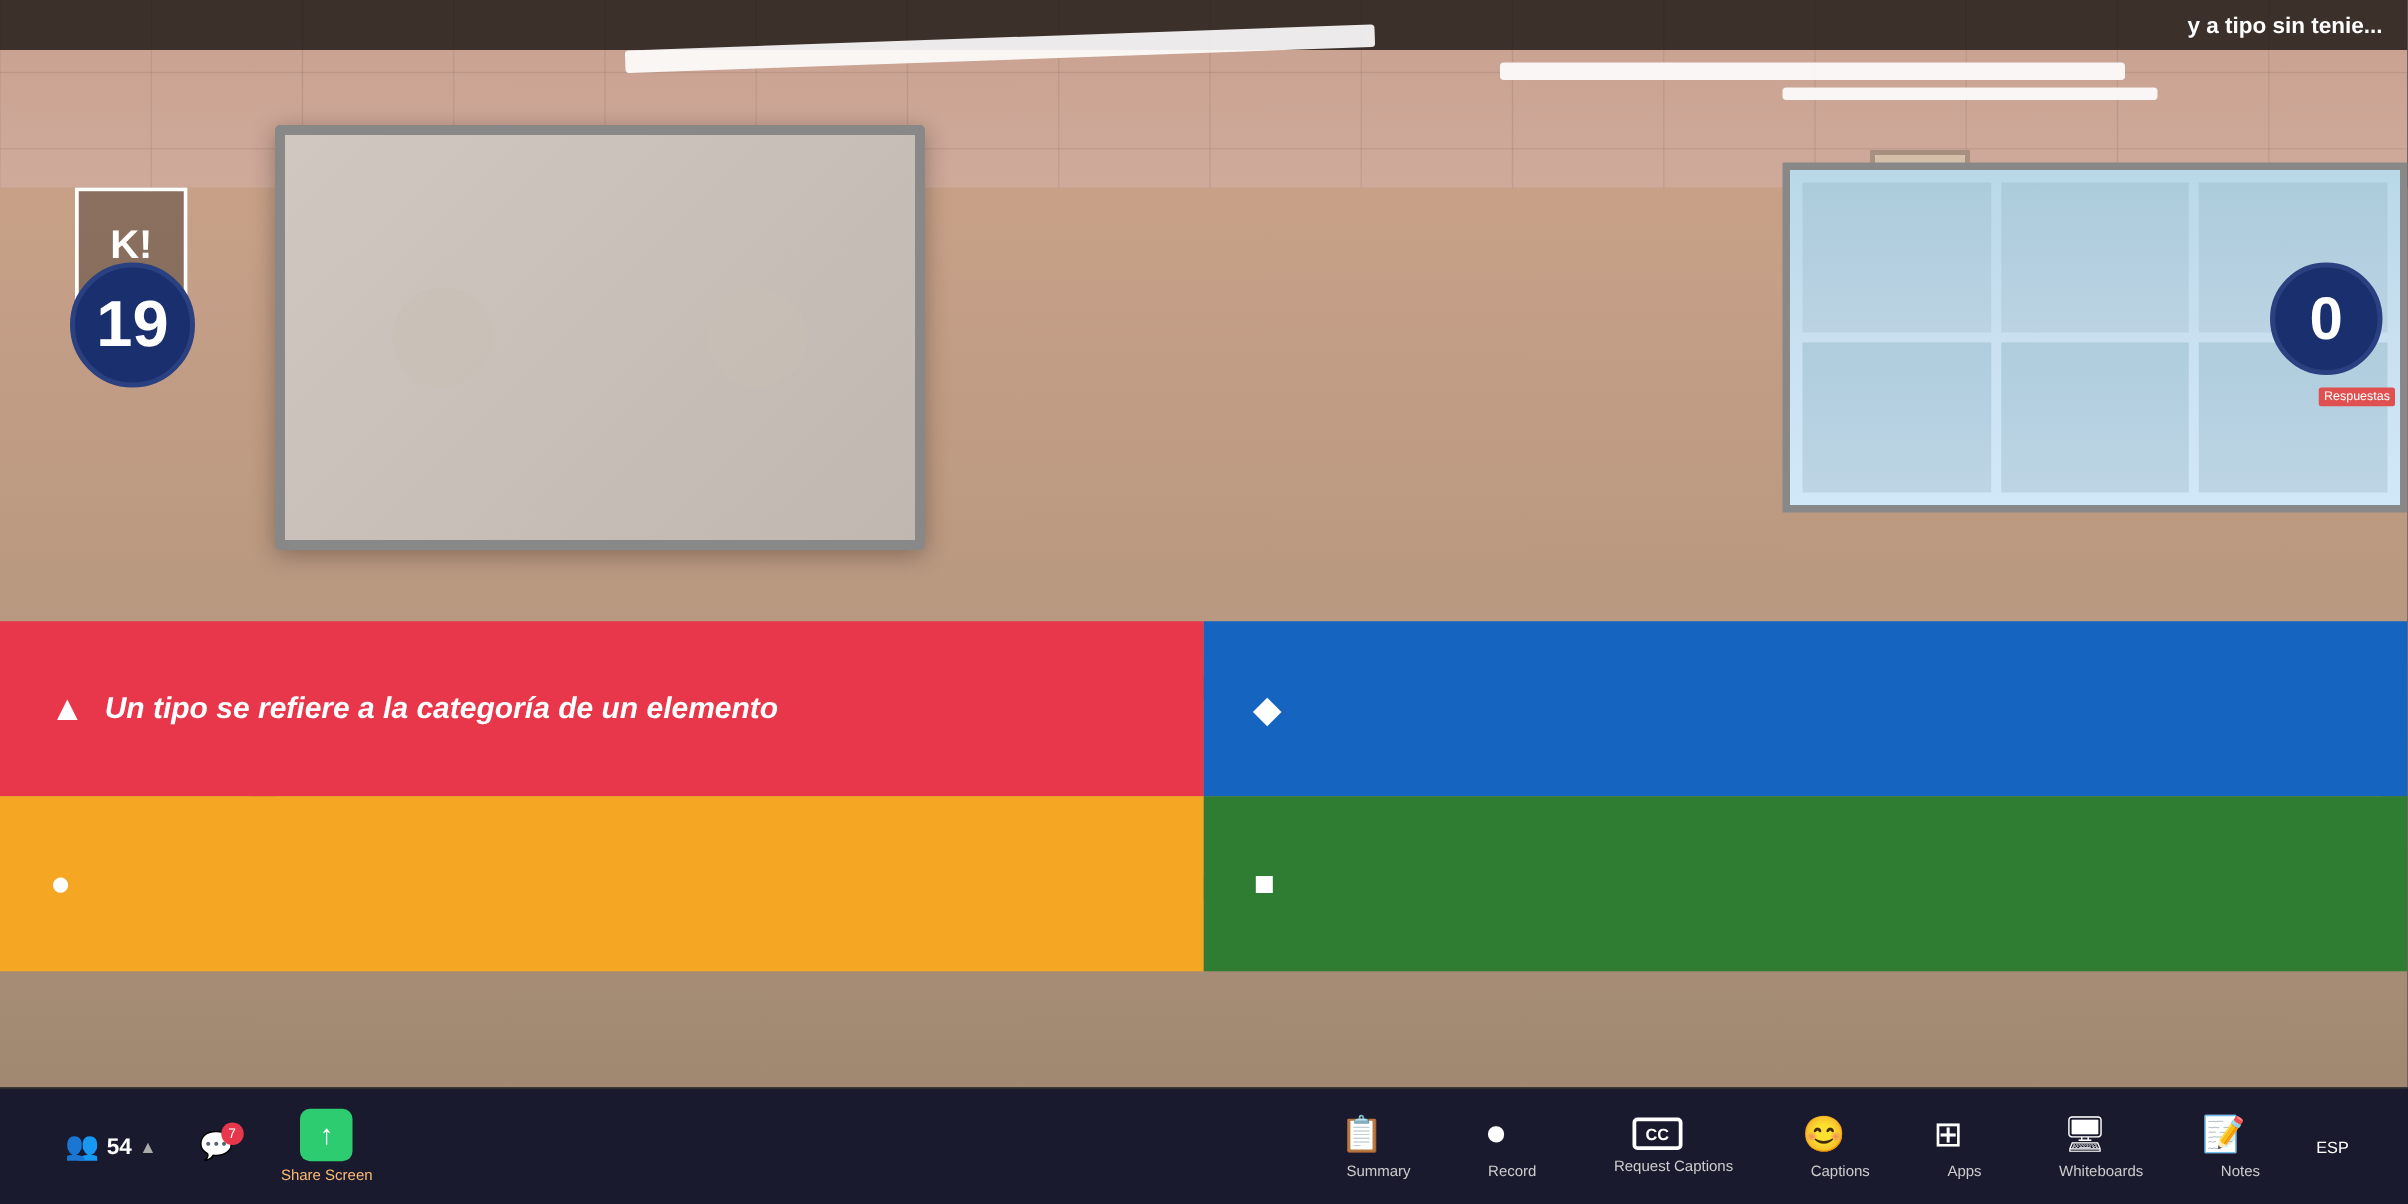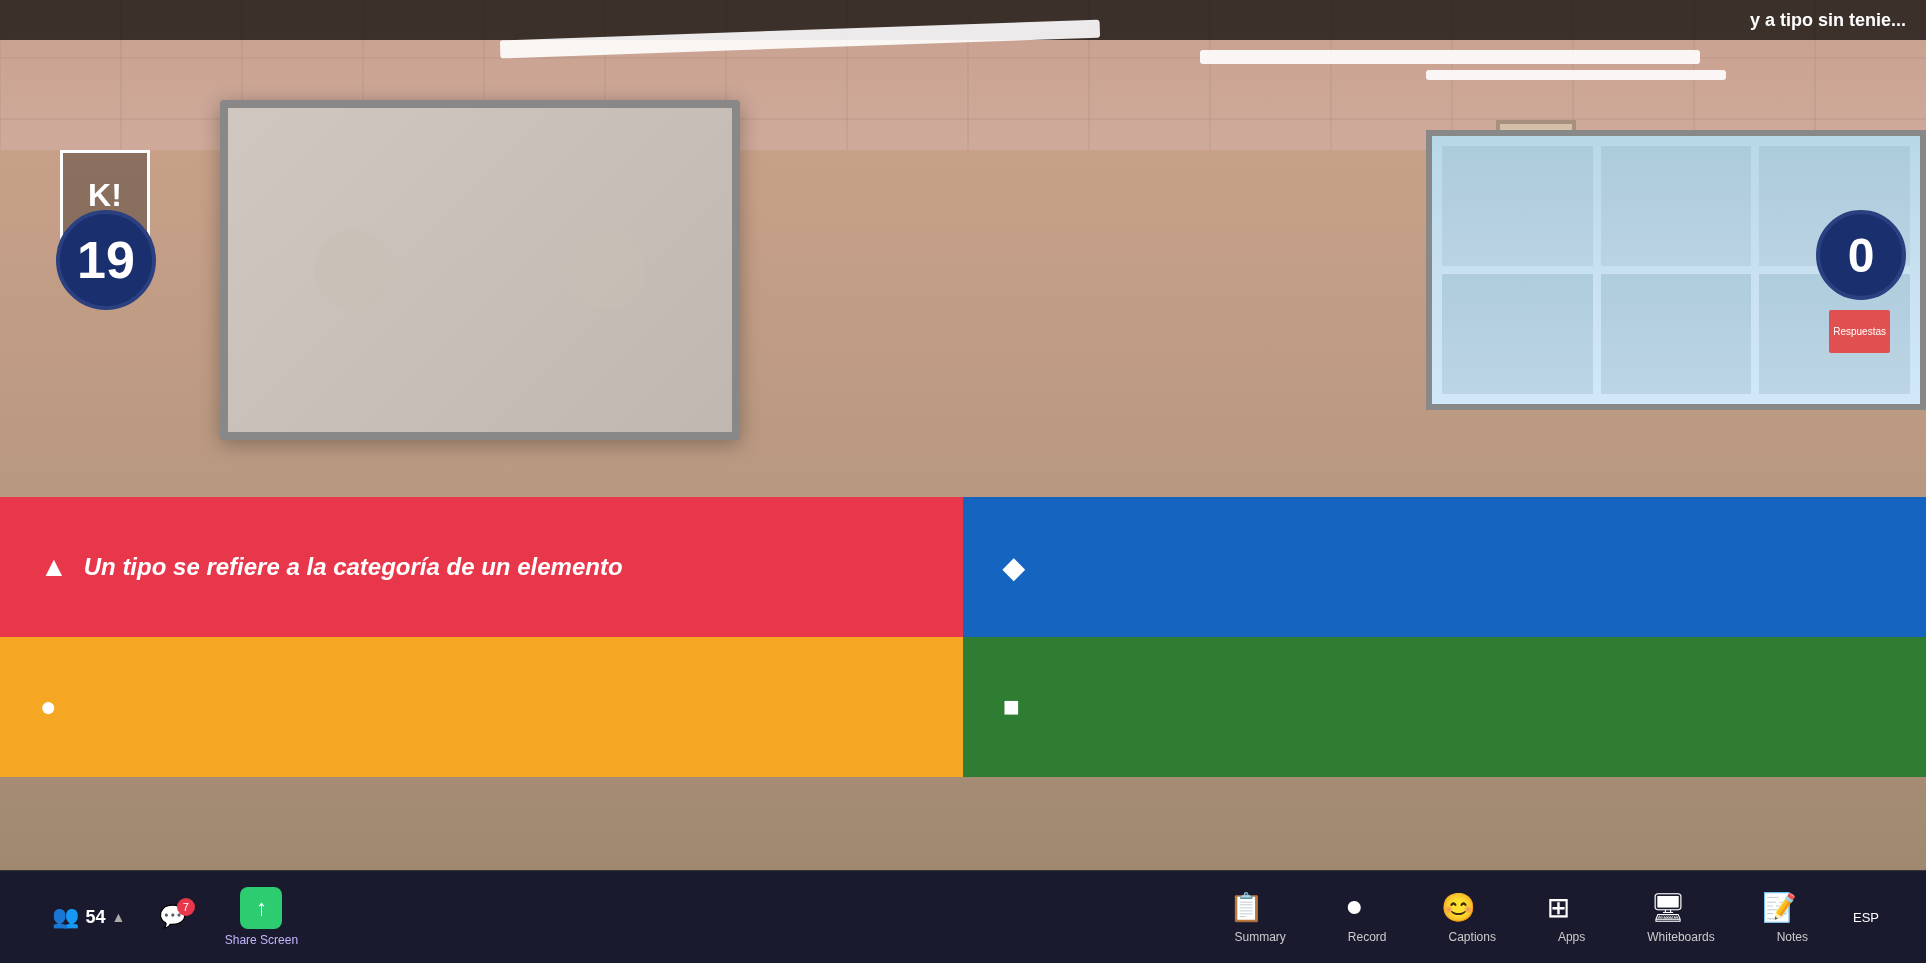--- a/index.html
+++ b/index.html
@@ -228,25 +228,25 @@
       font-weight: bold;
       color: white;
       border: 4px solid #2a4080;
       z-index: 10;
     }
 
     
     .respuestas-label {
       position: absolute;
       top: 310px;
-      right: 36px;
+      right: 10px;
       background: #e05050;
       color: white;
       font-size: 10px;
-      padding: 16px 4px;
+      padding: 2px 4px;
       border-radius: 2px;
       z-index: 10;
     }
 
     
     .answers-container {
       position: absolute;
       bottom: 93px;
       left: 0;
       right: 0;
@@ -396,21 +396,21 @@
       border-radius: 8px;
       display: flex;
       align-items: center;
       justify-content: center;
       font-size: 22px;
       color: white;
     }
 
     .share-label {
       font-size: 12px;
-      color: #c4b5fd;
+      color: #fdba74;
     }
 
     .cc-box {
       width: 40px;
       height: 26px;
       border: 3px solid white;
       border-radius: 4px;
       display: flex;
       align-items: center;
       justify-content: center;
@@ -555,20 +555,26 @@
   <div class="taskbar-item">
     <span class="taskbar-icon">📋</span>
     <span class="taskbar-label">Summary</span>
   </div>
 
   <div class="taskbar-item">
     <span class="taskbar-icon">⏺</span>
     <span class="taskbar-label">Record</span>
   </div>
 
+  <div class="taskbar-item">
+    <span class="taskbar-icon">
+      <div class="cc-box">CC</div>
+    </span>
+    <span class="taskbar-label">Request Captions</span>
+  </div>
 
   <div class="taskbar-item">
     <span class="taskbar-icon">😊</span>
     <span class="taskbar-label">Captions</span>
   </div>
 
   <div class="taskbar-item">
     <span class="taskbar-icon">⊞</span>
     <span class="taskbar-label">Apps</span>
   </div>

